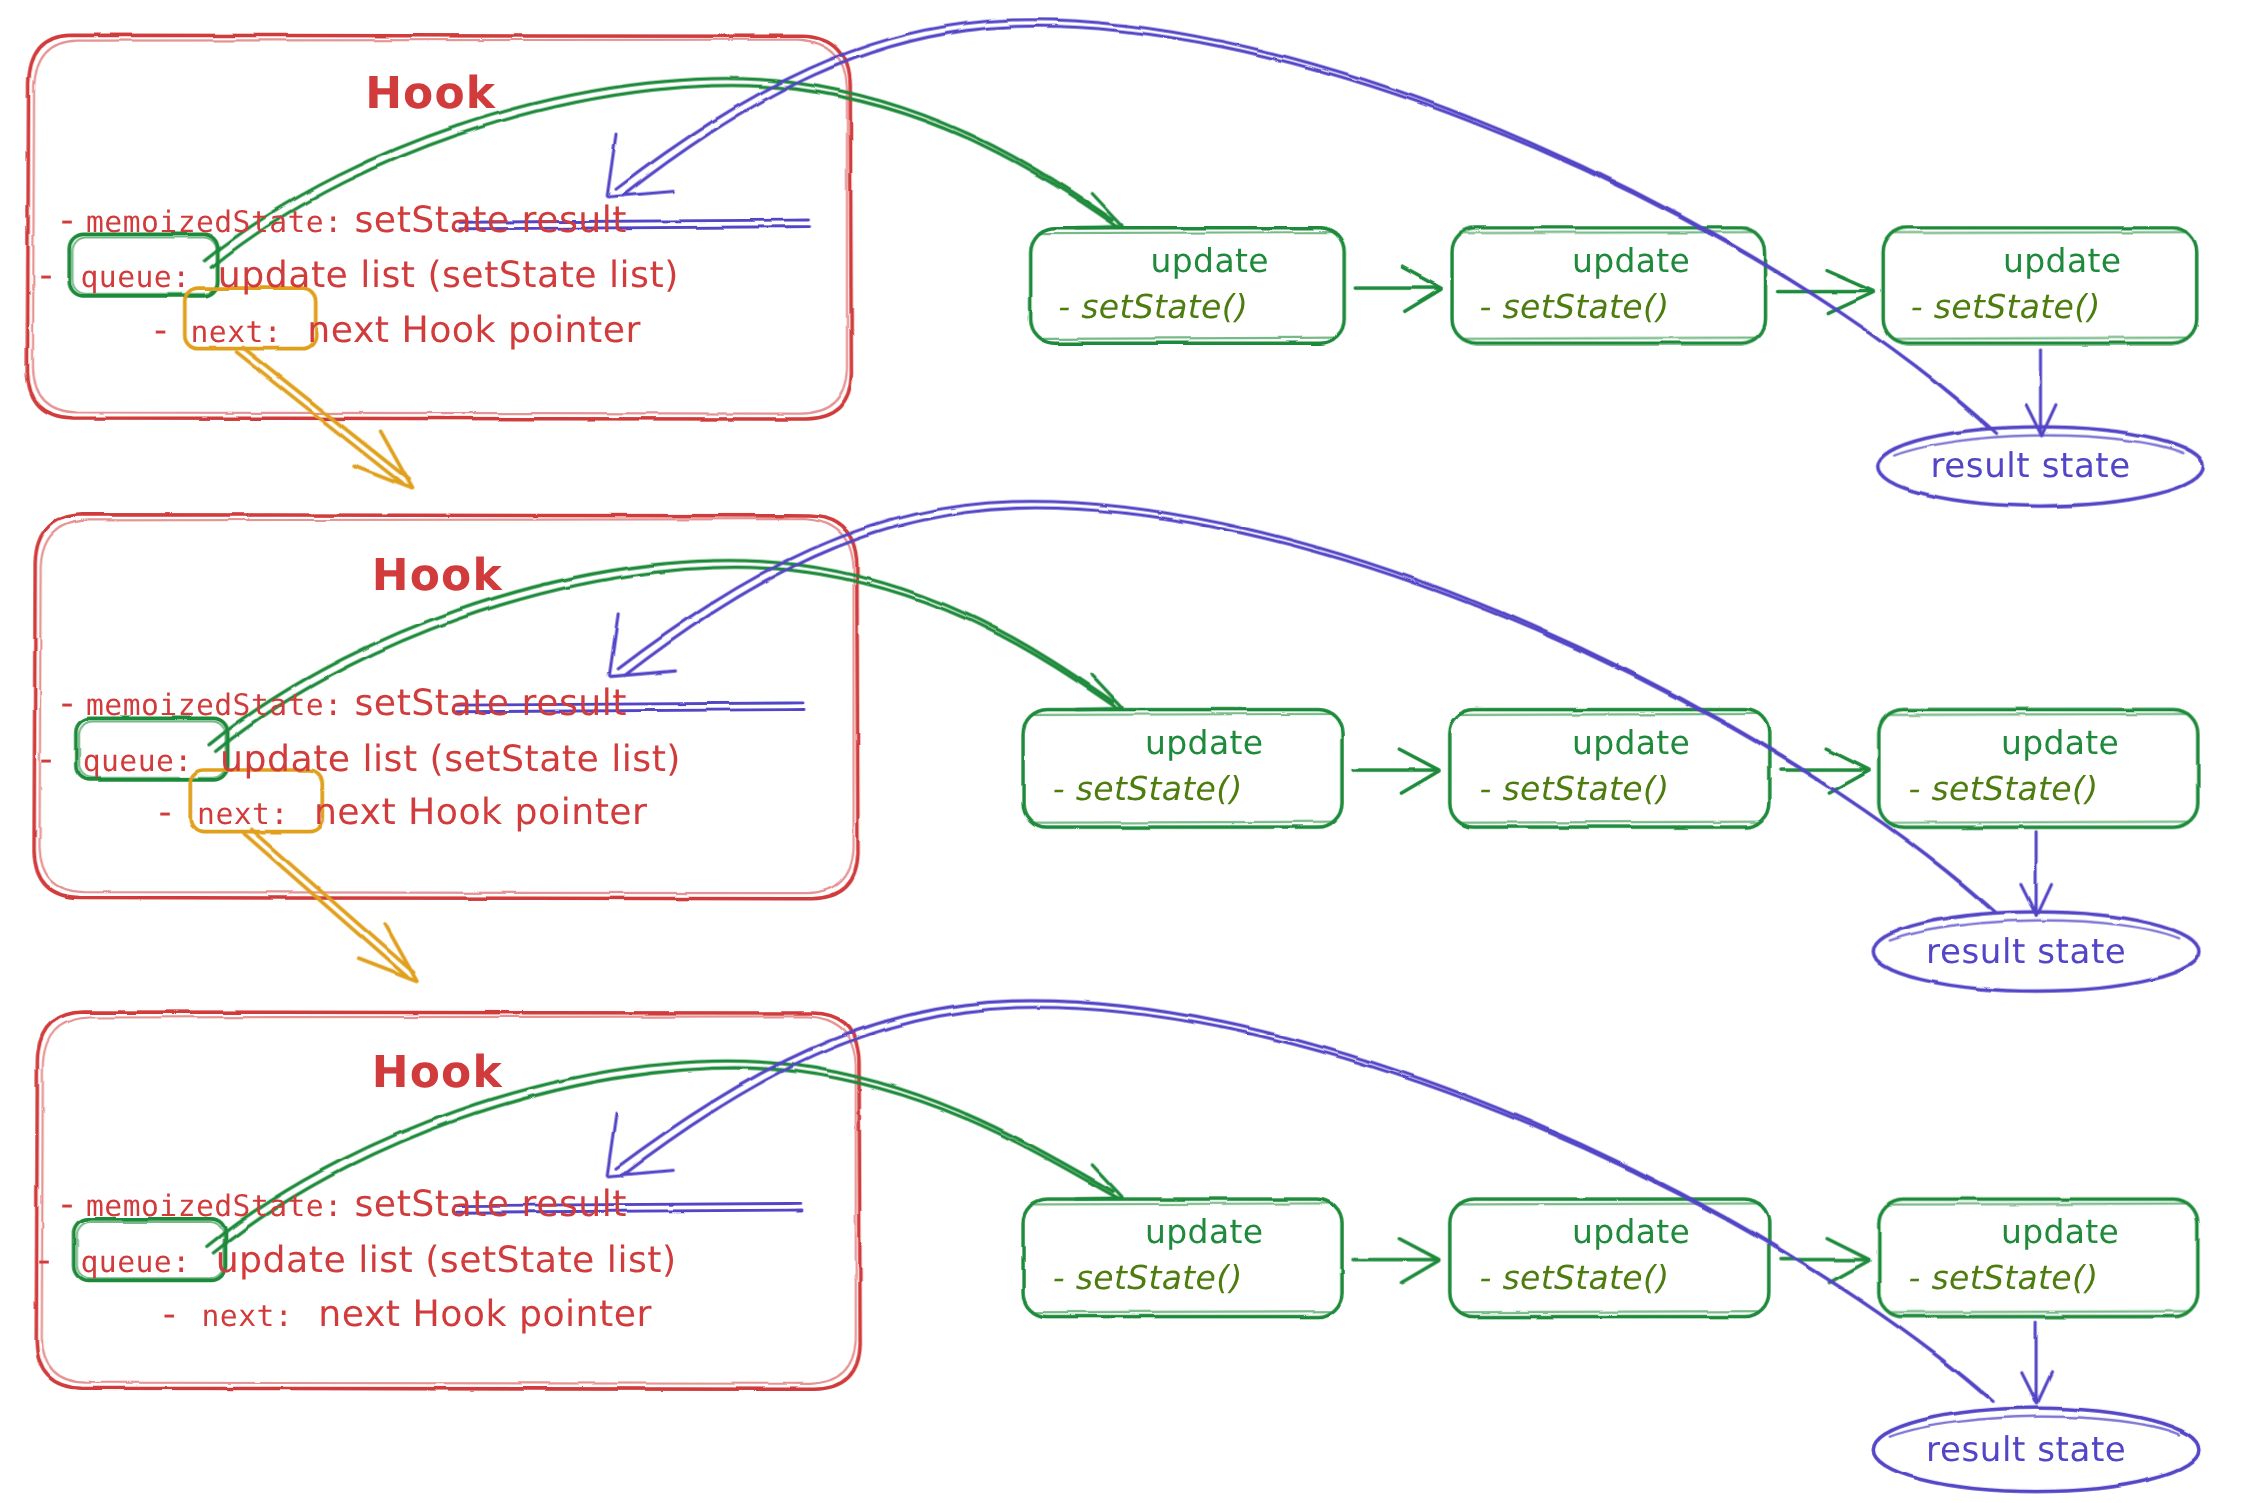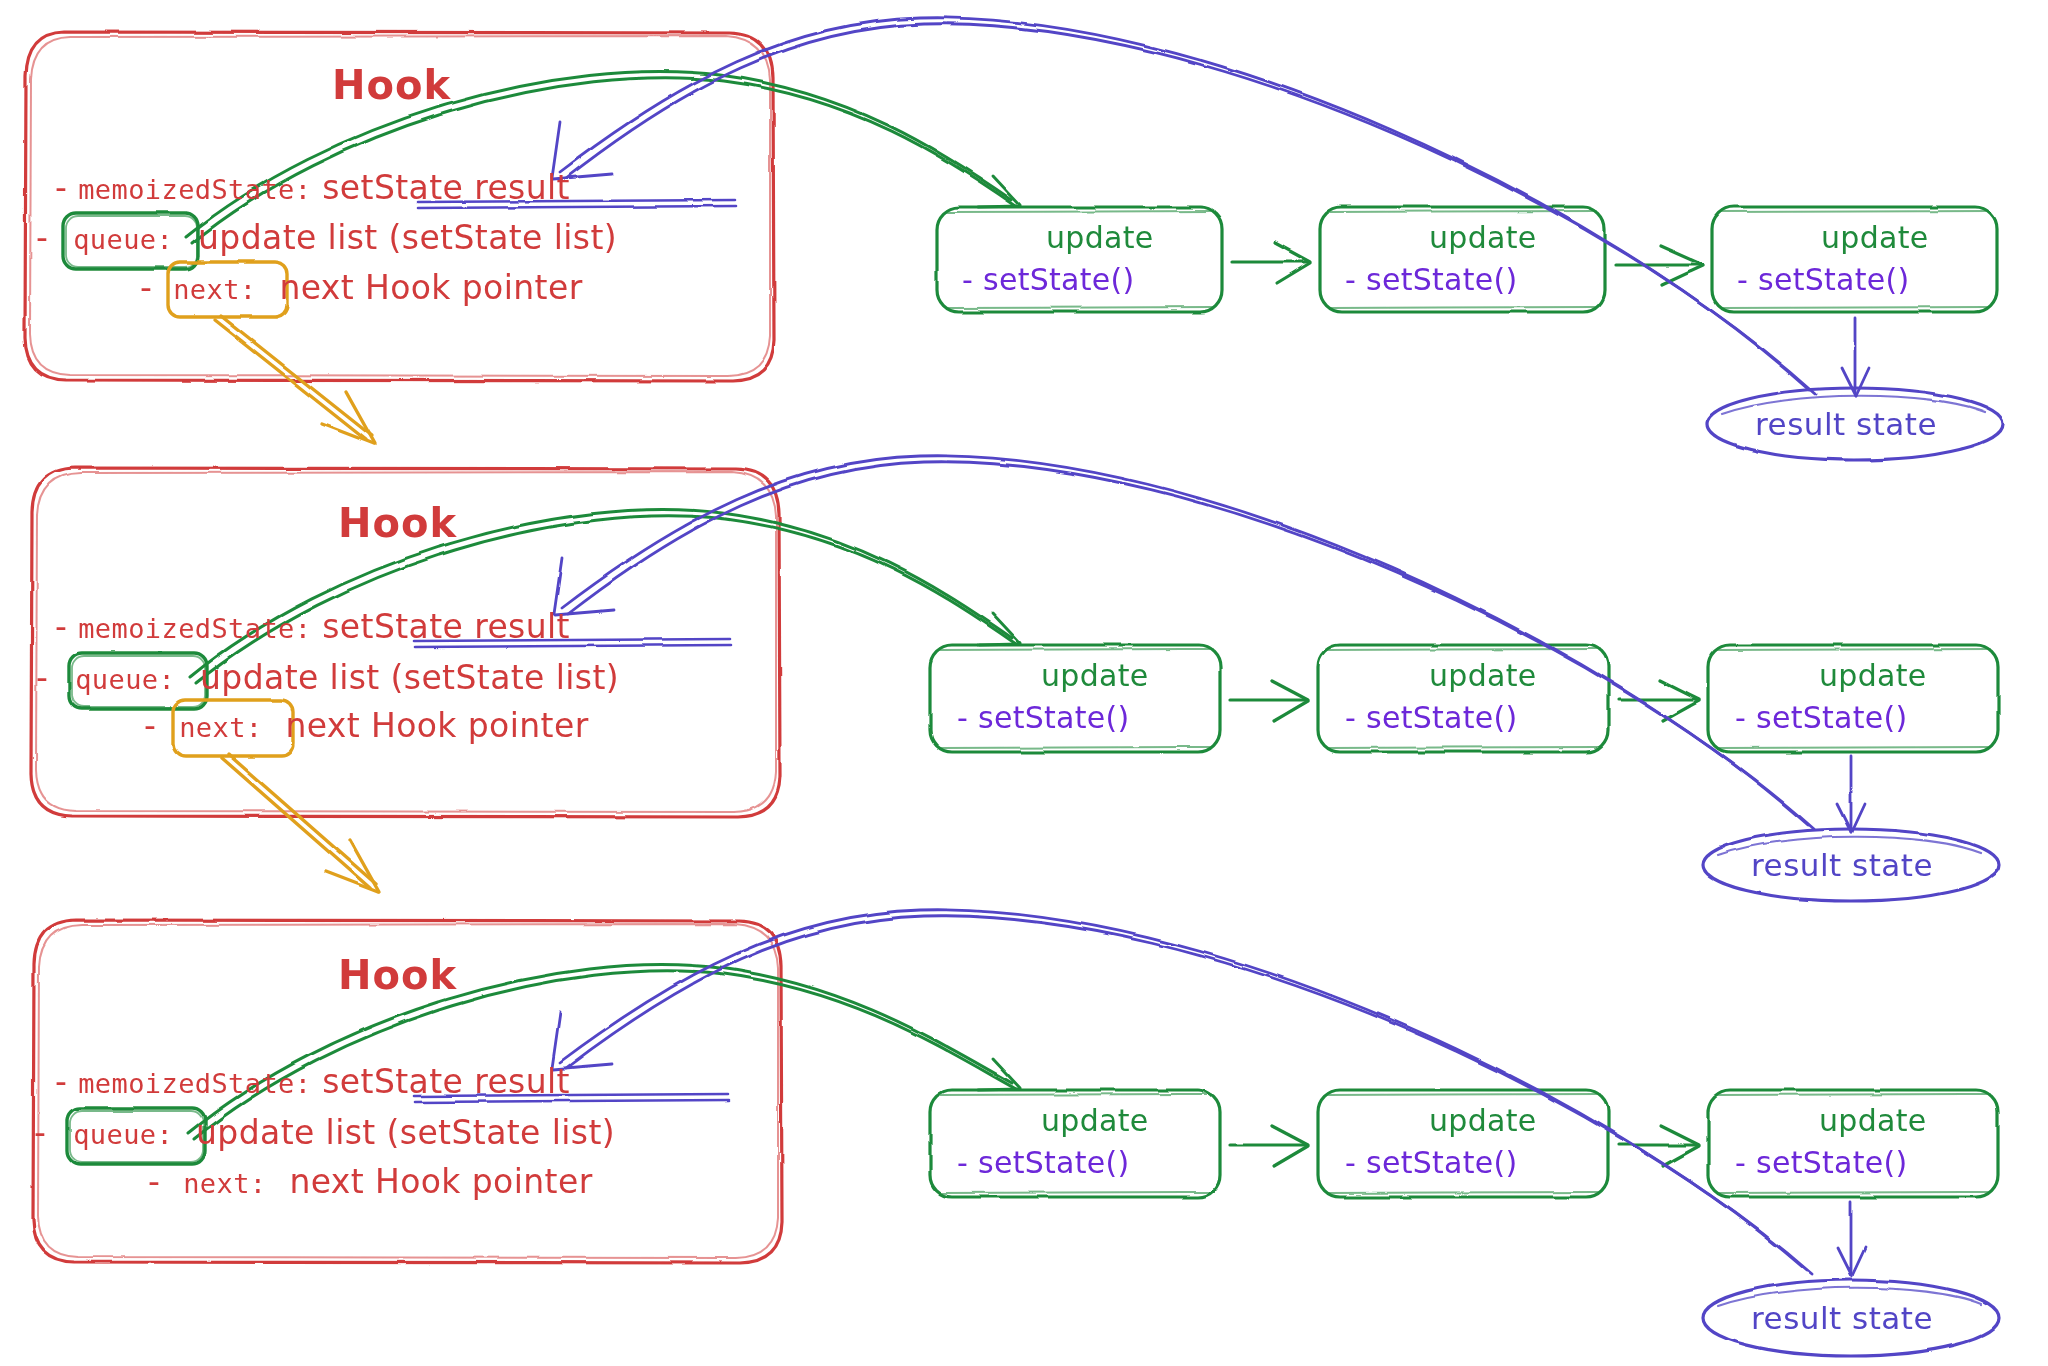--- a/index.html
+++ b/index.html
@@ -9,24 +9,24 @@
   }
   #stage{position:absolute;left:0;top:0;width:2048px;height:1366px;}
   svg.layer{position:absolute;left:0;top:0;width:2048px;height:1366px;overflow:visible;}
   .txt{position:absolute;white-space:nowrap;font-family:"DejaVu Sans", sans-serif;text-align:center;}
 
   
   .hook-title{
     color:#d13b3b;font-size:40px;font-weight:700;letter-spacing:1px;
   }
   .hook-line{
-    color:#d13b3b;font-size:33px;font-weight:400;letter-spacing:.4px;
+    color:#d13b3b;font-size:33px;font-weight:400;letter-spacing:.4px;margin-top:12px;
   }
   .upd-line1{color:#1f8a3b;font-size:30px;letter-spacing:.3px;margin-left:32px;}
-  .upd-line2{color:#6d28d9;font-size:30px;letter-spacing:.3px;}
+  .upd-line2{color:#4d7c0f;font-size:30px;letter-spacing:.3px;font-style:italic;}
   .res-text{color:#5245c6;font-size:31px;letter-spacing:.5px;}
   .keytag{font-family:"DejaVu Sans Mono", monospace;font-size:27px;}
 </style>
 </head>
 <body>
 
 <div id="stage">
 
   <svg class="layer" viewBox="0 0 2048 1366">
     <defs>

